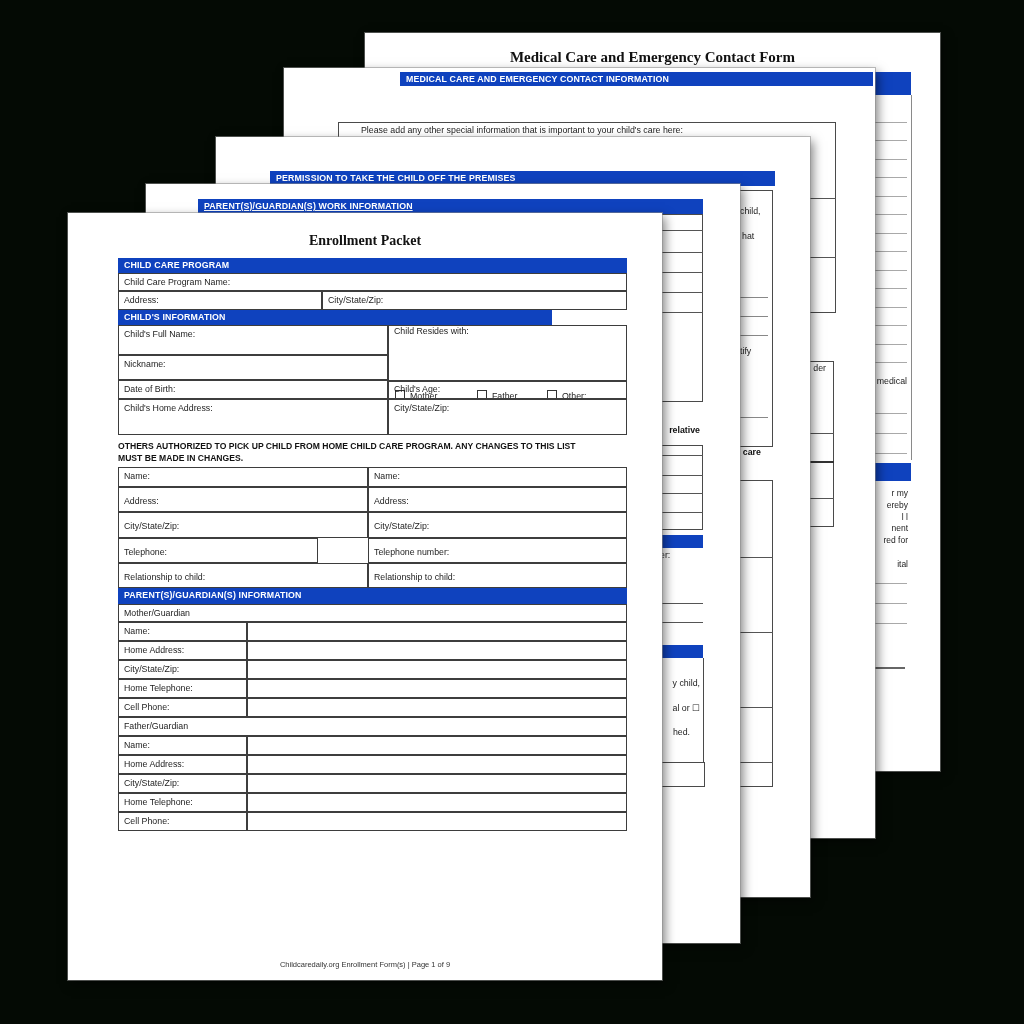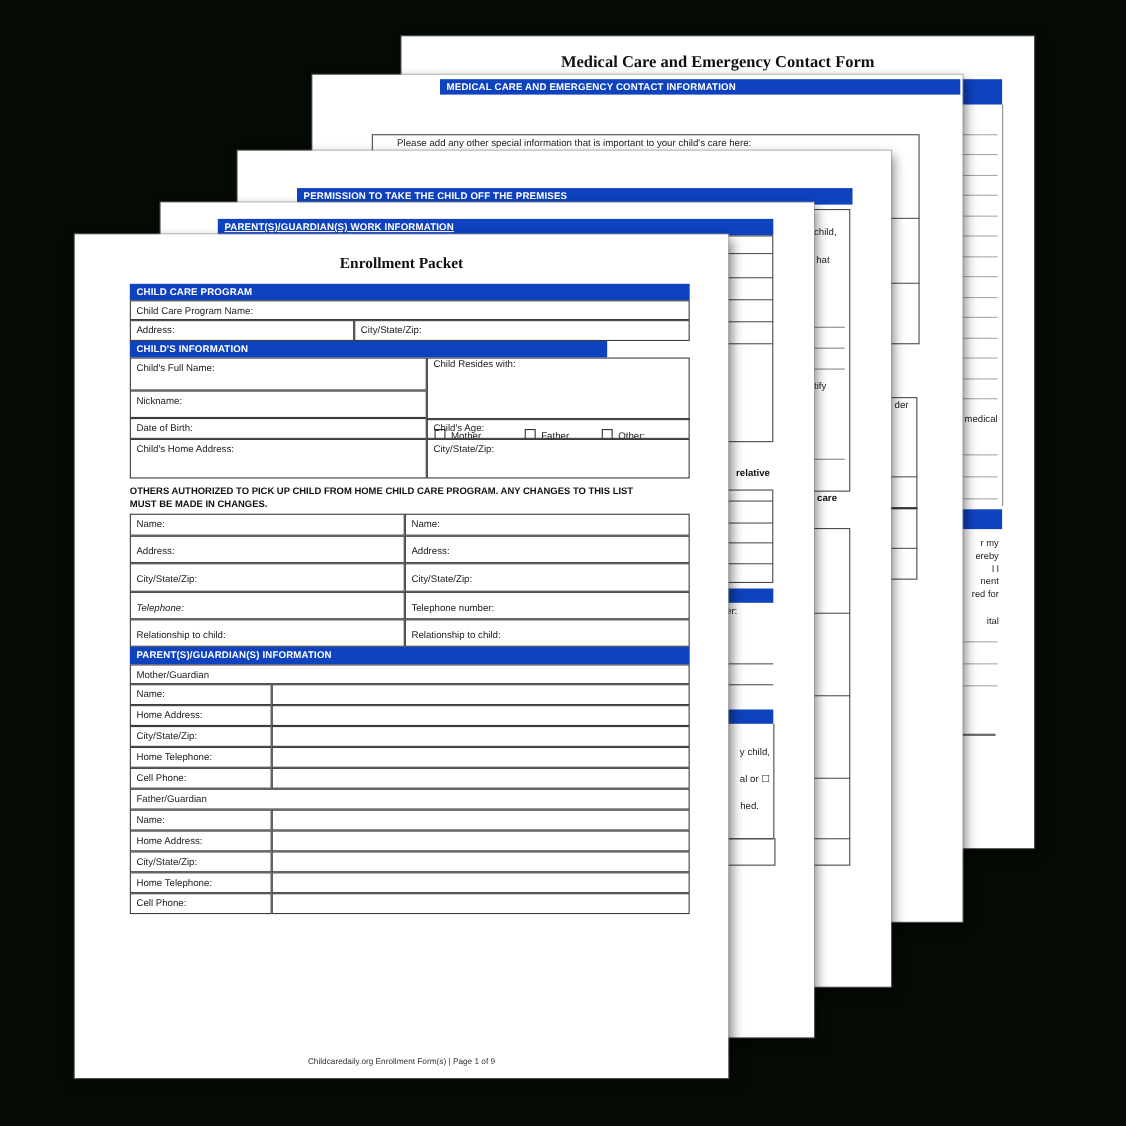--- a/index.html
+++ b/index.html
@@ -151,21 +151,21 @@
       <span>OTHERS AUTHORIZED TO PICK UP CHILD FROM HOME CHILD CARE PROGRAM. ANY CHANGES TO THIS LIST</span><br>
       <span>MUST BE MADE IN CHANGES.</span>
     </div>
 
     <div class="cell" style="left:50px;top:254px;width:250px;height:20px;">Name:</div>
     <div class="cell" style="left:300px;top:254px;width:259px;height:20px;">Name:</div>
     <div class="cell" style="left:50px;top:274px;width:250px;height:25px;padding-top:8px;">Address:</div>
     <div class="cell" style="left:300px;top:274px;width:259px;height:25px;padding-top:8px;">Address:</div>
     <div class="cell" style="left:50px;top:299px;width:250px;height:26px;padding-top:8px;">City/State/Zip:</div>
     <div class="cell" style="left:300px;top:299px;width:259px;height:26px;padding-top:8px;">City/State/Zip:</div>
-    <div class="cell" style="left:50px;top:325px;width:250px;height:25px;padding-top:8px;font-style:italic;">Telephone:</div>
+    <div class="cell" style="left:50px;top:325px;width:200px;height:25px;padding-top:8px;">Telephone:</div>
     <div class="cell" style="left:300px;top:325px;width:259px;height:25px;padding-top:8px;">Telephone number:</div>
     <div class="cell" style="left:50px;top:350px;width:250px;height:25px;padding-top:8px;">Relationship to child:</div>
     <div class="cell" style="left:300px;top:350px;width:259px;height:25px;padding-top:8px;">Relationship to child:</div>
 
     <div class="bar" style="left:50px;top:375px;width:509px;height:16px;">PARENT(S)/GUARDIAN(S) INFORMATION</div>
     <div class="cell" style="left:50px;top:391px;width:509px;height:18px;">Mother/Guardian</div>
     <div class="cell" style="left:50px;top:409px;width:129px;height:19px;">Name:</div>
     <div class="cell" style="left:179px;top:409px;width:380px;height:19px;"></div>
     <div class="cell" style="left:50px;top:428px;width:129px;height:19px;">Home Address:</div>
     <div class="cell" style="left:179px;top:428px;width:380px;height:19px;"></div>

